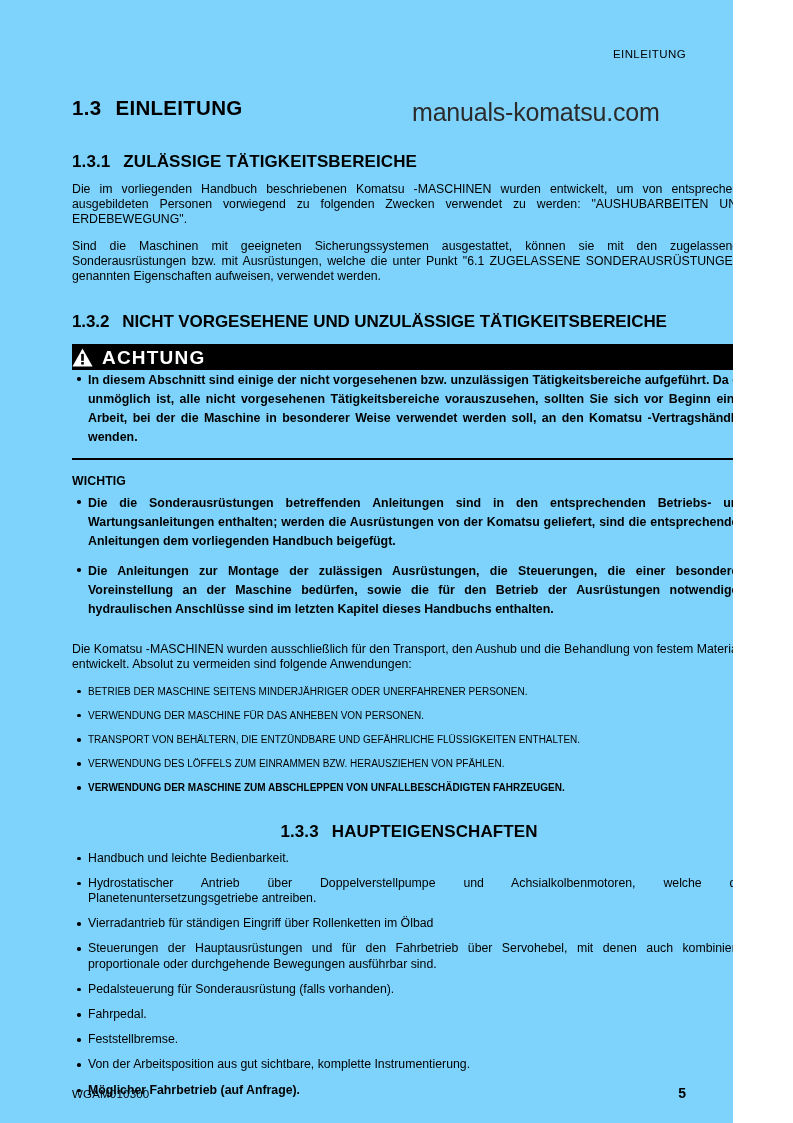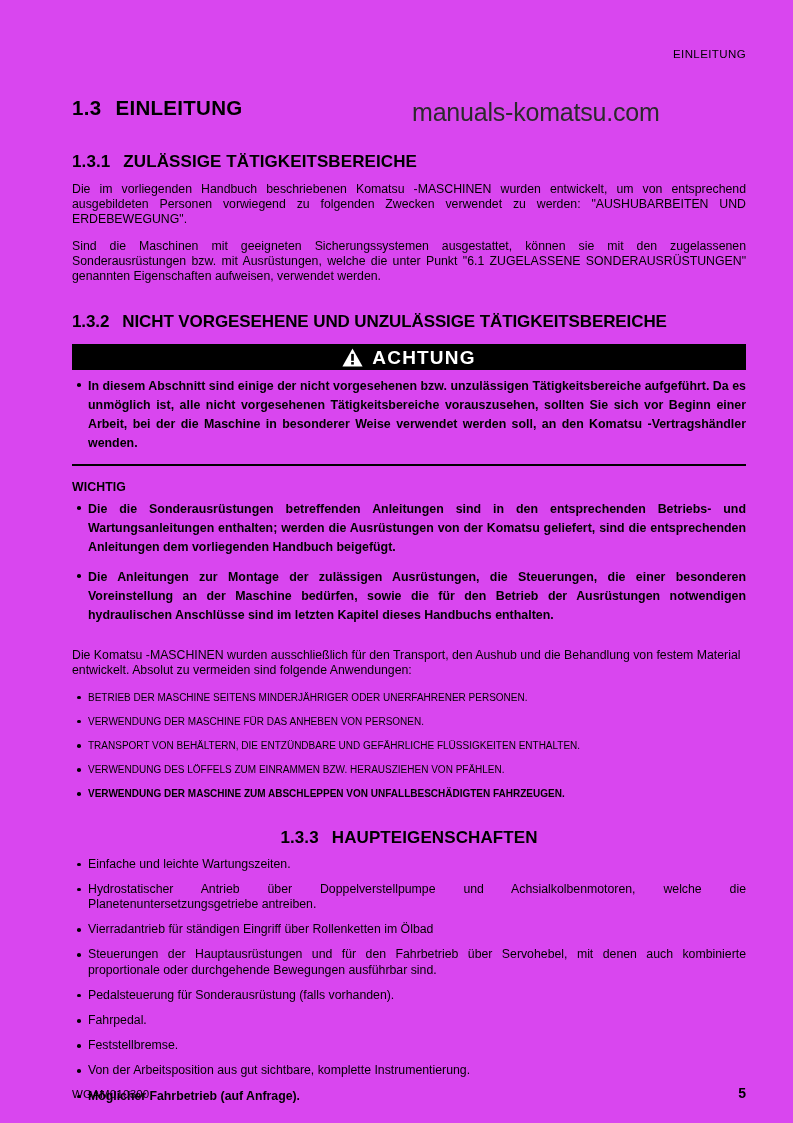--- a/index.html
+++ b/index.html
@@ -8,23 +8,23 @@
     padding: 0;
     background: #ffffff;
   }
   body {
     font-family: "Liberation Sans", sans-serif;
     color: #000000;
     -webkit-font-smoothing: none;
   }
   .page {
     position: relative;
-    width: 793px;
+    width: 733px;
     height: 1123px;
-    background: #d946ef;
+    background: #7dd3fc;
     overflow: hidden;
     box-sizing: border-box;
   }
 
   
   .running-header {
     position: absolute;
     top: 48px;
     right: 47px;
     font-size: 11.5px;
@@ -88,22 +88,21 @@
   p.body.last { margin-bottom: 0; }
   p.body.nojust { text-align: left; }
 
   
   .warn-bar {
     background: #000000;
     color: #ffffff;
     height: 26px;
     display: flex;
     align-items: center;
-    justify-content: center;
-    margin: 0 0 7px 0;
+    margin: 0 0 1px 0;
   }
   .warn-inner {
     display: flex;
     align-items: center;
     gap: 9px;
   }
   .warn-tri {
     display: block;
     width: 21px;
     height: 19px;
@@ -257,21 +256,21 @@
       <li>TRANSPORT VON BEHÄLTERN, DIE ENTZÜNDBARE UND GEFÄHRLICHE FLÜSSIGKEITEN ENTHALTEN.</li>
       <li>VERWENDUNG DES LÖFFELS ZUM EINRAMMEN BZW. HERAUSZIEHEN VON PFÄHLEN.</li>
       <li>VERWENDUNG DER MASCHINE ZUM ABSCHLEPPEN VON UNFALLBESCHÄDIGTEN FAHRZEUGEN.</li>
     </ul>
 
     <div class="h2 s133">
       <span class="num">1.3.3</span><span>HAUPTEIGENSCHAFTEN</span>
     </div>
 
     <ul class="bl feat">
-      <li>Einfache und leichte Wartungszeiten.</li>
+      <li>Handbuch und leichte Bedienbarkeit.</li>
       <li>Hydrostatischer Antrieb über Doppelverstellpumpe und Achsialkolbenmotoren, welche die Planetenuntersetzungsgetriebe antreiben.</li>
       <li>Vierradantrieb für ständigen Eingriff über Rollenketten im Ölbad</li>
       <li>Steuerungen der Hauptausrüstungen und für den Fahrbetrieb über Servohebel, mit denen auch kombinierte proportionale oder durchgehende Bewegungen ausführbar sind.</li>
       <li>Pedalsteuerung für Sonderausrüstung (falls vorhanden).</li>
       <li>Fahrpedal.</li>
       <li>Feststellbremse.</li>
       <li>Von der Arbeitsposition aus gut sichtbare, komplette Instrumentierung.</li>
       <li>Möglicher Fahrbetrieb (auf Anfrage).</li>
     </ul>
 

